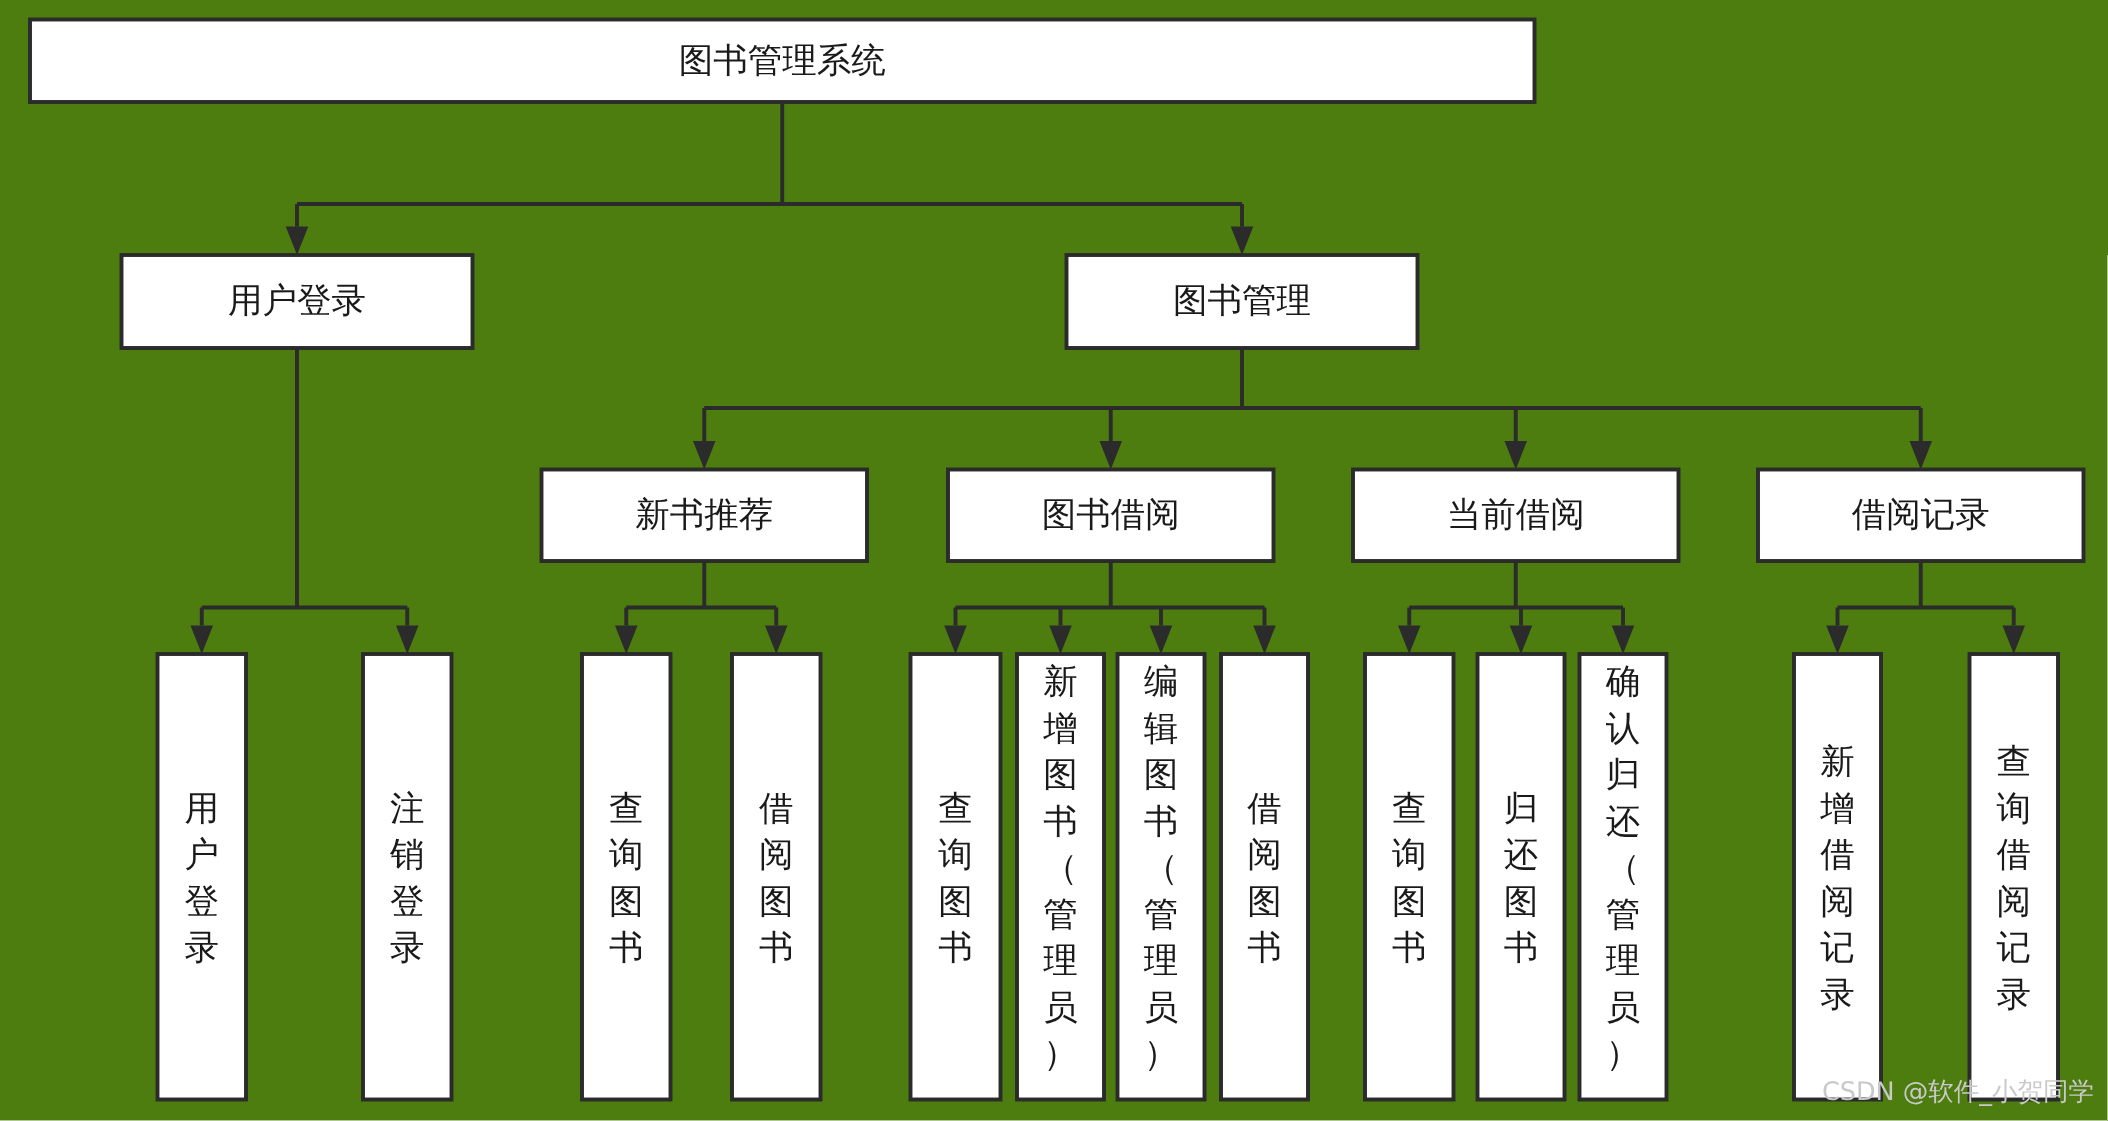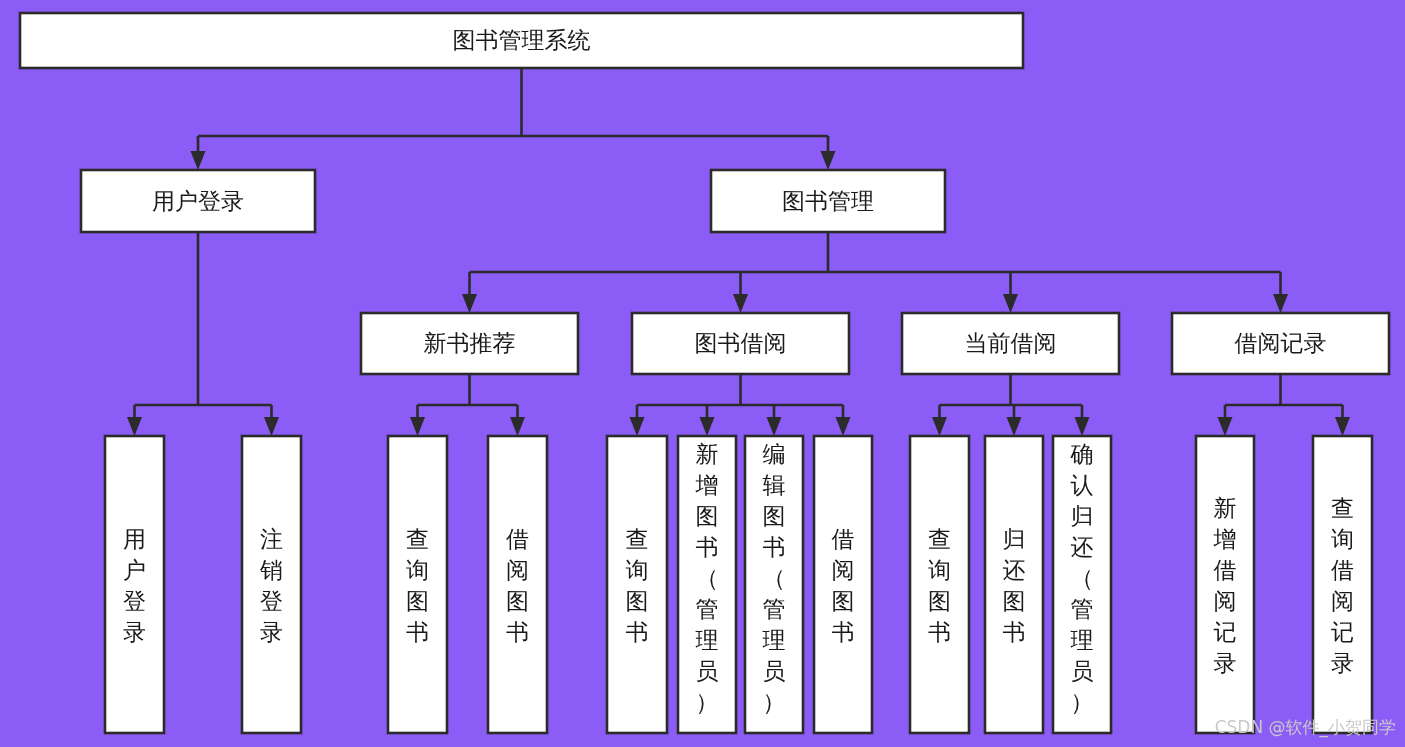--- a/index.html
+++ b/index.html
@@ -11,21 +11,21 @@
   body {
     width: 1405px;
     height: 747px;
     font-family: "DejaVu Sans", "Liberation Sans", sans-serif;
     overflow: hidden;
   }
   #diagram-root {
     position: relative;
     width: 1405px;
     height: 747px;
-    background: #8b5cf6;
+    background: #4d7c0f;
   }
   svg#tree-svg {
     position: absolute;
     top: 0;
     left: 0;
     width: 1405px;
     height: 747px;
     display: block;
   }
   .node-box {

